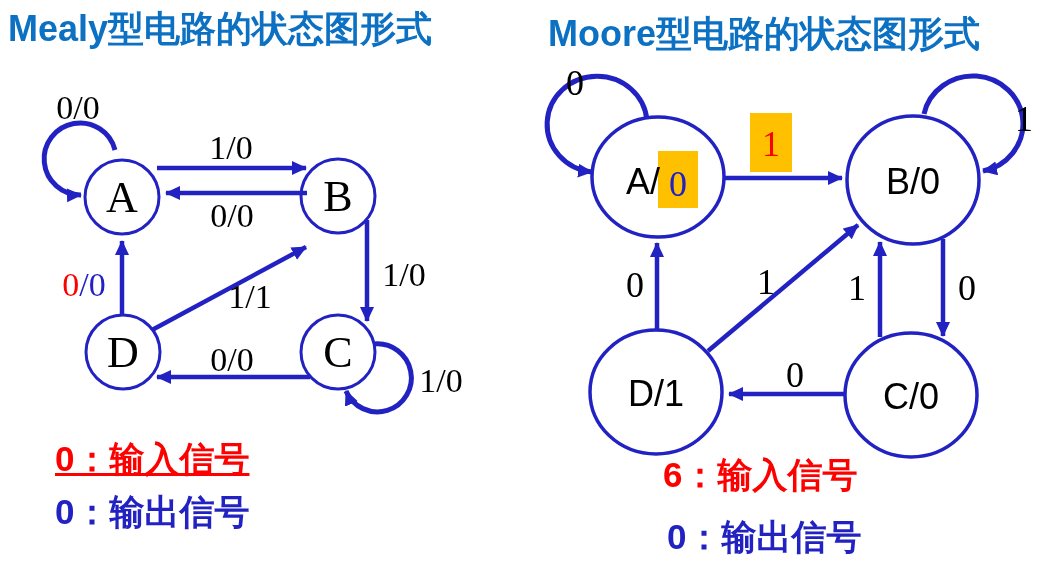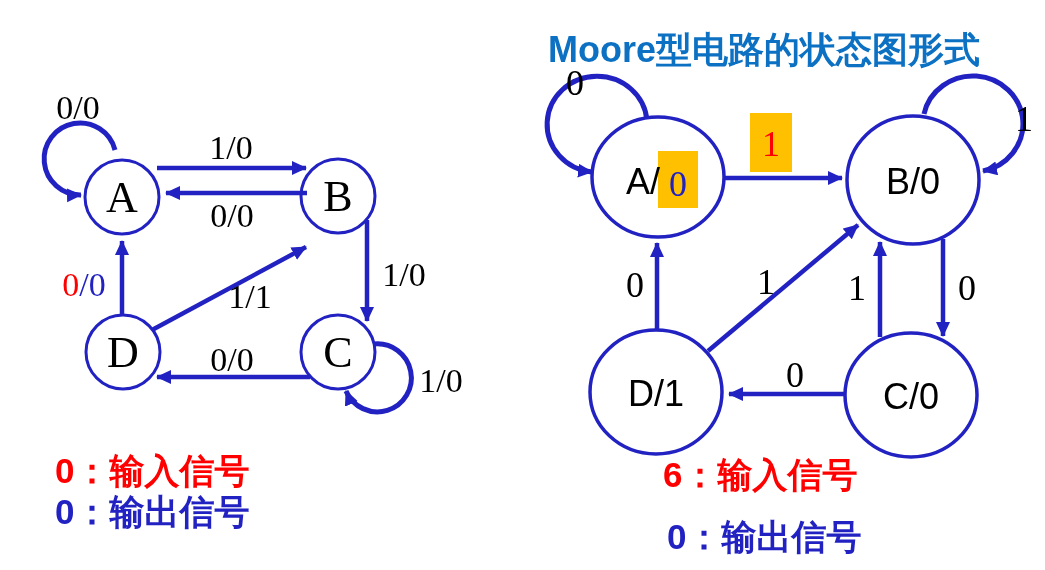--- a/index.html
+++ b/index.html
@@ -12,30 +12,30 @@
   }
   .title{
     position:absolute;
     font-size:36px;
     font-weight:bold;
     color:var(--title_blue);
     white-space:nowrap;
     letter-spacing:0px;
   }
   .title.mealy{left:8px;top:5px;}
-  .title.moore{left:548px;top:26px;}
+  .title.moore{left:548px;top:10px;}
   .legend{
     position:absolute;
     font-size:35px;
     font-weight:bold;
     white-space:nowrap;
   }
   .legend.red{color:var(--red);}
   .legend.blue{color:var(--line_blue);}
-  .lg-mealy-in{left:55px;top:448px;}
+  .lg-mealy-in{left:55px;top:436px;text-decoration:underline;}
   .lg-mealy-out{left:55px;top:489px;}
   .lg-moore-in{left:663px;top:452px;}
   .lg-moore-out{left:667px;top:514px;}
 
   svg{position:absolute;left:0;top:0;}
   .edge{stroke:var(--line_blue);stroke-width:4.5;fill:none;}
   .loop{stroke-width:5;}
   .state{fill:#ffffff;stroke:var(--line_blue);stroke-width:3;}
   .state.big{stroke-width:3.5;}
   .hl{fill:var(--orange);}
@@ -54,20 +54,21 @@
   }
   .fill-red{fill:var(--red);}
   .fill-blue{fill:var(--line_blue);}
   .mk{fill:var(--line_blue);}
 </style>
 </head>
 <body>
 
 <div class="canvas">
 
+  <div class="title mealy">Mealy型电路的状态图形式</div>
   <div class="title moore">Moore型电路的状态图形式</div>
 
   <svg width="1045" height="570" viewBox="0 0 1045 570">
     <defs>
       <marker id="arrow" markerUnits="userSpaceOnUse" markerWidth="18" markerHeight="16" refX="14" refY="7" orient="auto">
         <path class="mk" d="M0,0 L15,7 L0,14 Z"></path>
       </marker>
     </defs>
 
     <g>

